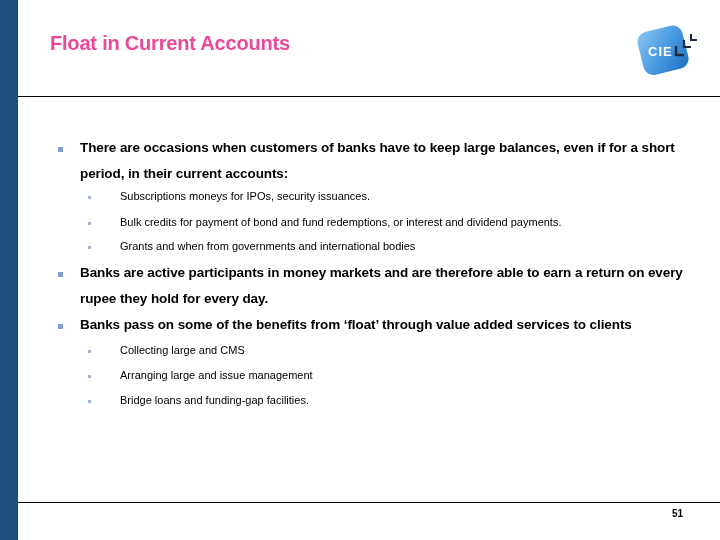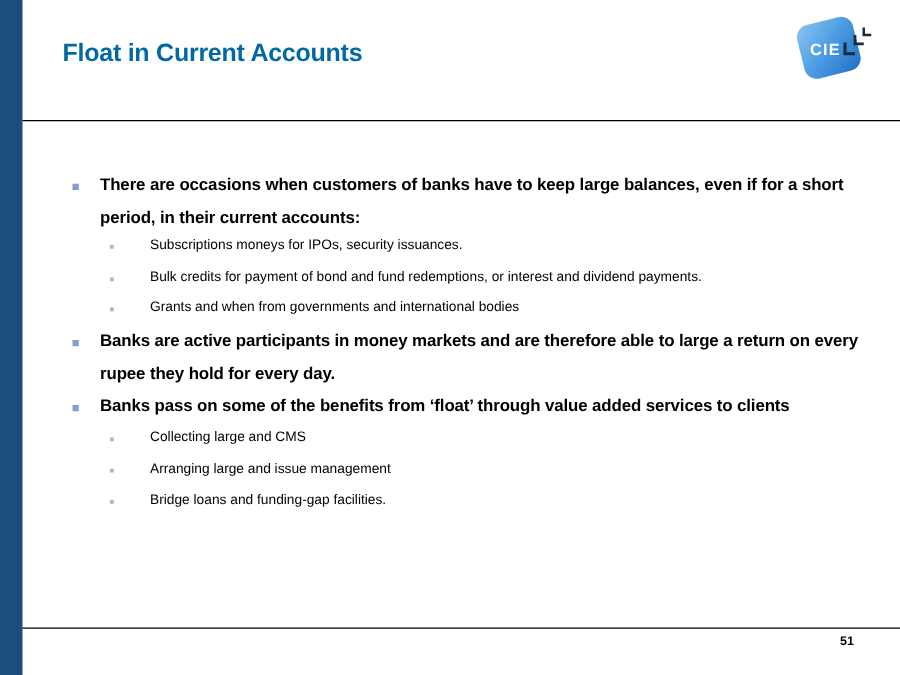--- a/index.html
+++ b/index.html
@@ -24,21 +24,21 @@
       background: #1a4f7d;
     }
     .title {
       position: absolute;
       left: 50px;
       top: 32px;
       font-family: "Liberation Sans", sans-serif;
       font-weight: bold;
       font-size: 20px;
       letter-spacing: -0.2px;
-      color: #0369a1;
+      color: #ec4899;
       white-space: nowrap;
     }
     .top-rule {
       position: absolute;
       left: 18px;
       top: 96px;
       width: 702px;
       height: 1px;
       background: #000000;
     }
@@ -46,21 +46,21 @@
       position: absolute;
       left: 18px;
       top: 502px;
       width: 702px;
       height: 1px;
       background: #000000;
     }
     .logo {
       position: absolute;
       left: 636px;
-      top: 8px;
+      top: 20px;
       width: 66px;
       height: 56px;
     }
     .page-number {
       position: absolute;
       left: 672px;
       top: 508px;
       font-family: "Liberation Sans", sans-serif;
       font-weight: bold;
       font-size: 10px;
@@ -163,21 +163,21 @@
     <span class="bullet"></span>
     <span class="text">Bulk credits for payment of bond and fund redemptions, or interest and dividend payments.</span>
   </div>
   <div class="l2" style="top:241px;">
     <span class="bullet"></span>
     <span class="text">Grants and when from governments and international bodies</span>
   </div>
 
   <div class="l1" style="top:266px;">
     <span class="bullet"></span>
-    <div class="text">Banks are active participants in money markets and are therefore able to large a return on every rupee they hold for every day.</div>
+    <div class="text">Banks are active participants in money markets and are therefore able to earn a return on every rupee they hold for every day.</div>
   </div>
 
   <div class="l1" style="top:318px;">
     <span class="bullet"></span>
     <div class="text">Banks pass on some of the benefits from ‘float’ through value added services to clients</div>
   </div>
   <div class="l2" style="top:345px;">
     <span class="bullet"></span>
     <span class="text">Collecting large and CMS</span>
   </div>

